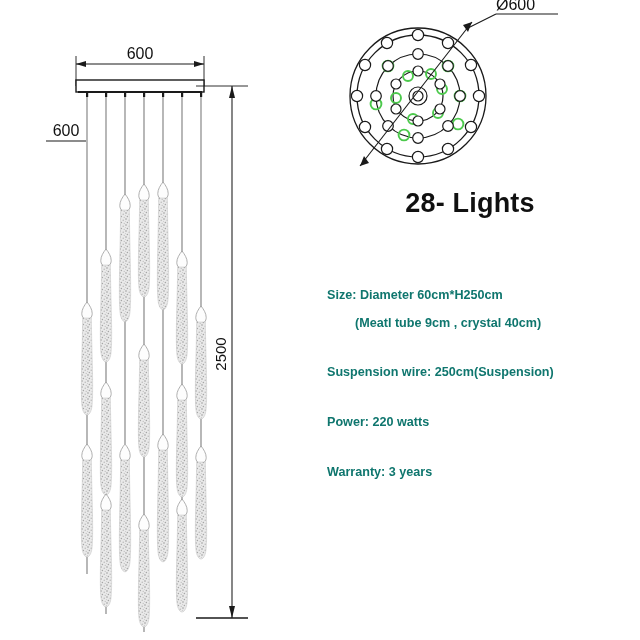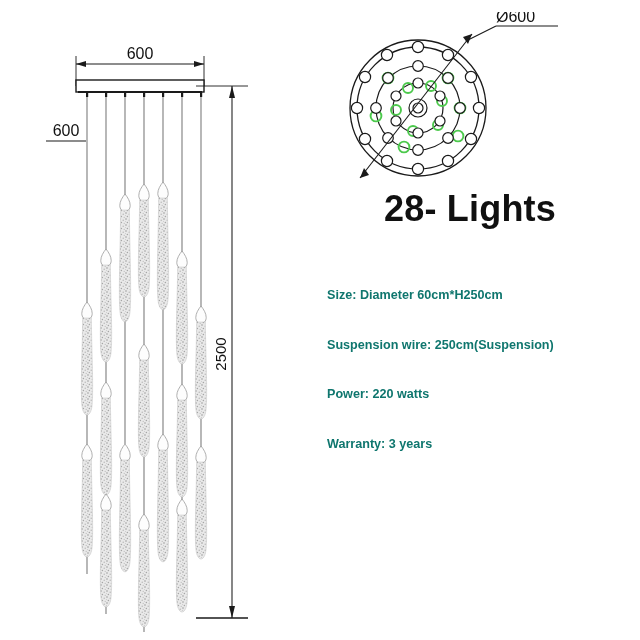--- a/index.html
+++ b/index.html
@@ -28,33 +28,33 @@
     position: absolute;
     left: 0; top: 14px;
     width: 300px;
     height: 640px;
   }
 
   
   #plan-drawing {
     position: absolute;
     left: 300px;
-    top: 12px;
+    top: 0;
     width: 340px;
     height: 240px;
     text-align: center;
   }
 
   #lights-heading {
     position: absolute;
     left: 300px;
     top: 188px;
     width: 340px;
     text-align: center;
-    font-size: 36px;
+    font-size: 27px;
     font-weight: bold;
     letter-spacing: 0.2px;
     color: #101010;
   }
 
   #spec-list {
     position: absolute;
     left: 327px;
     top: 288px;
     width: 300px;
@@ -318,18 +318,19 @@
       </g>
 
       <text x="196" y="10" text-anchor="start" font-family="Liberation Sans, sans-serif" font-size="16" fill="#111">Ø600</text>
     </svg>
   </div>
 
   <div id="lights-heading">28- Lights</div>
 
   <div id="spec-list">
     <div class="spec-row">Size: Diameter 60cm*H250cm</div>
+    <div class="spec-row sub">(Meatl tube 9cm  , crystal 40cm)</div>
     <div class="spec-row">Suspension wire: 250cm(Suspension)</div>
     <div class="spec-row">Power: 220 watts</div>
     <div class="spec-row">Warranty: 3 years</div>
   </div>
 
 </div>
 
 </body></html>

